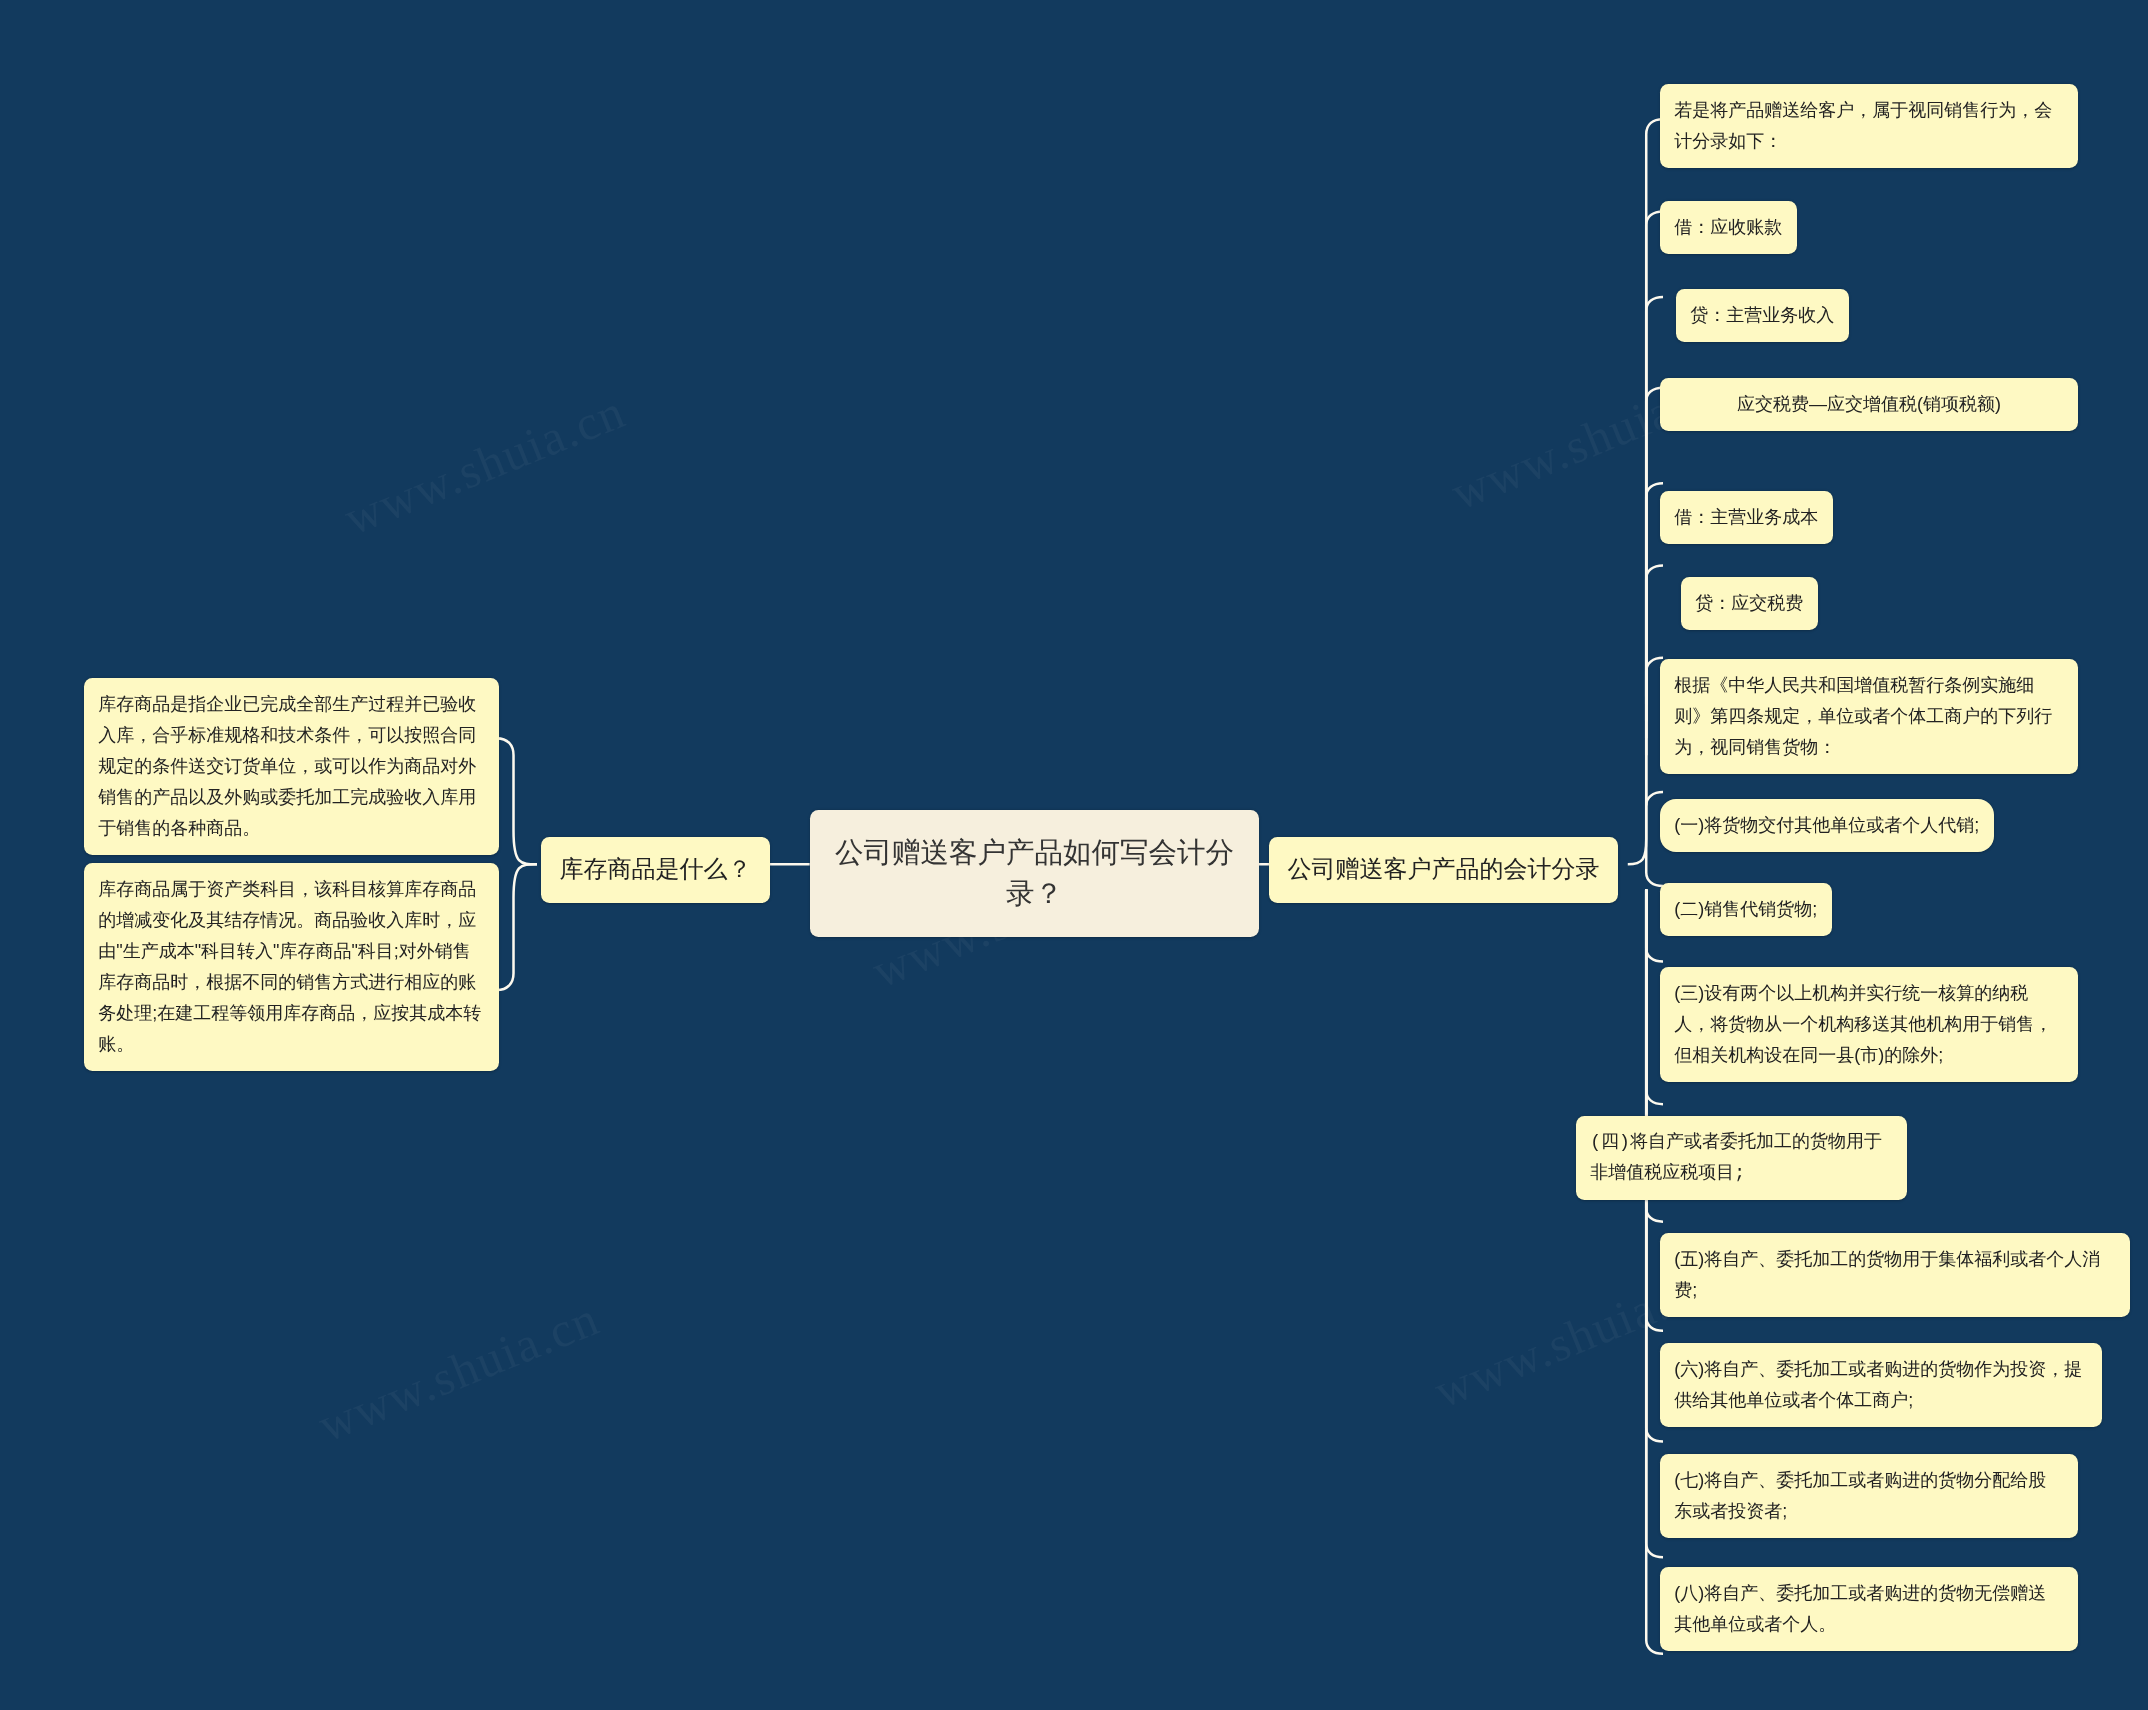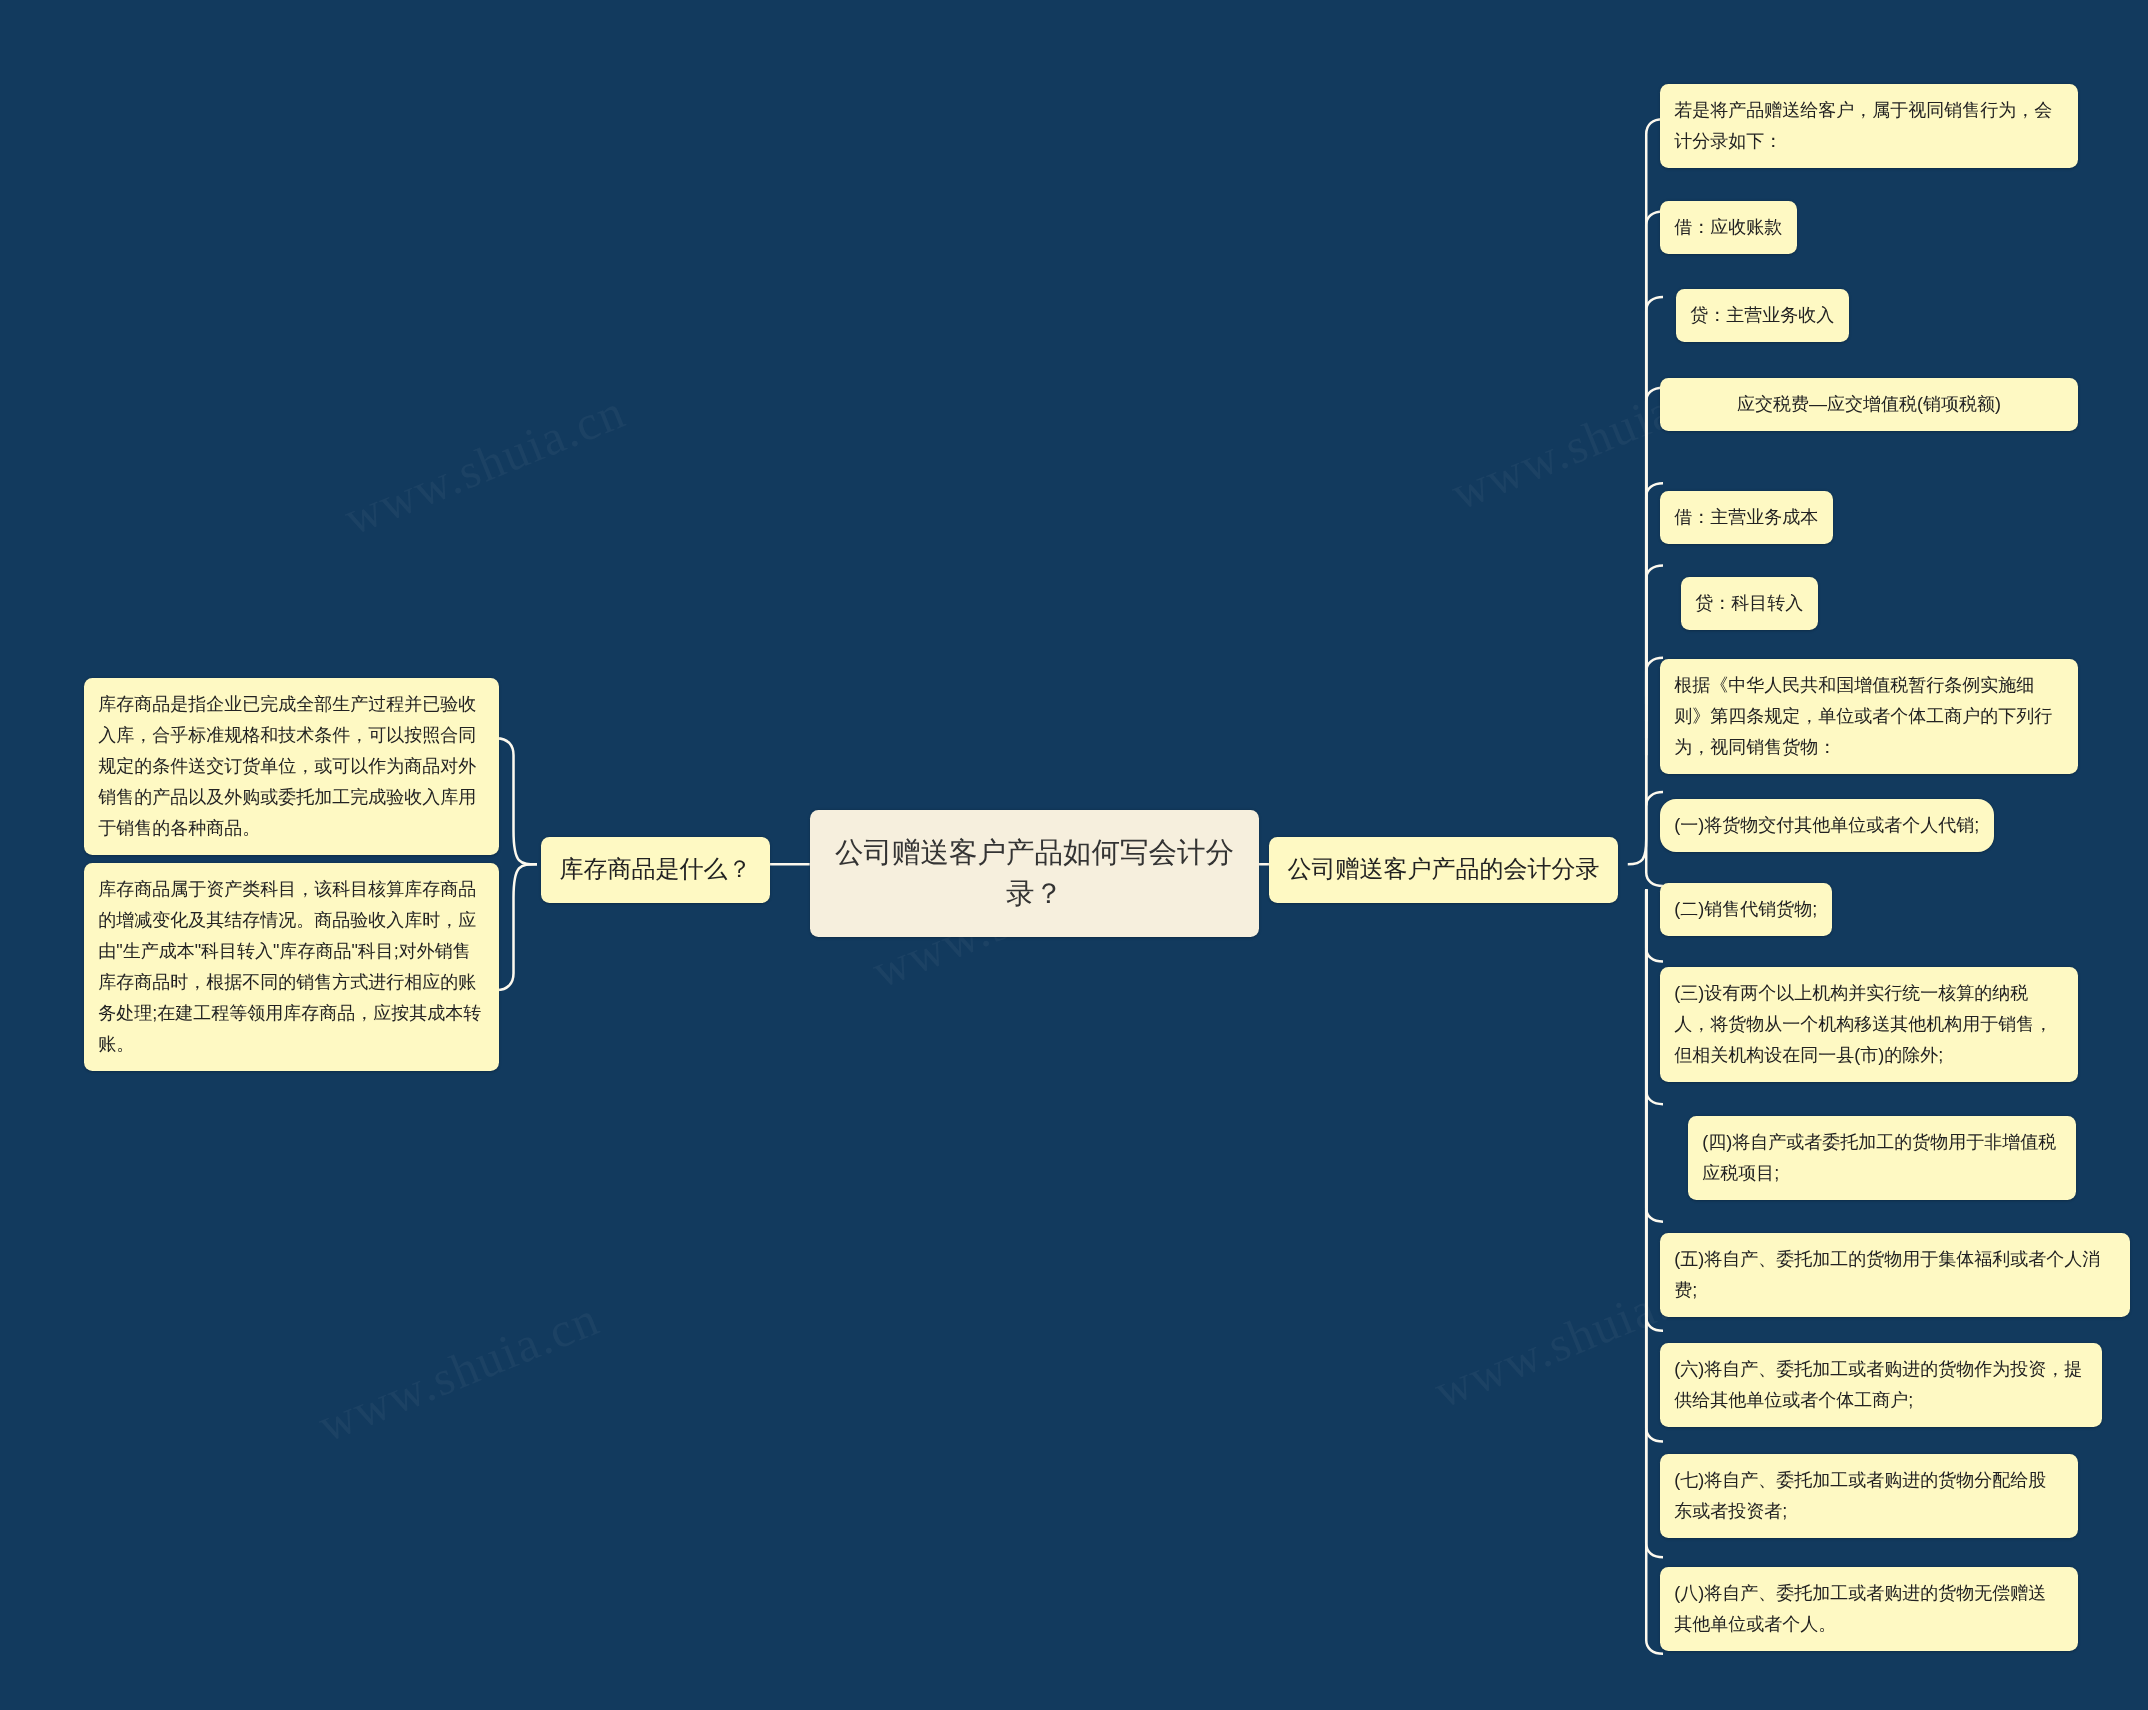--- a/index.html
+++ b/index.html
@@ -137,40 +137,40 @@
 
   <div class="node leaf center-text" style="left:1660px; top:378px; width:418px;">
     <span>应交税费—应交增值税(销项税额)</span>
   </div>
 
   <div class="node leaf oneline" style="left:1660px; top:491px;">
     <span>借：主营业务成本</span>
   </div>
 
   <div class="node leaf oneline center-text" style="left:1681px; top:577px;">
-    <span>贷：科目转入</span>
+    <span>贷：应交税费</span>
   </div>
 
   <div class="node leaf" style="left:1660px; top:659px; width:418px;">
     <span>根据《中华人民共和国增值税暂行条例实施细则》第四条规定，单位或者个体工商户的下列行为，视同销售货物：</span>
   </div>
 
   <div class="node leaf oneline" style="left:1660px; top:799px;border-radius:16px;">
     <span>(一)将货物交付其他单位或者个人代销;</span>
   </div>
 
   <div class="node leaf oneline" style="left:1660px; top:883px;">
     <span>(二)销售代销货物;</span>
   </div>
 
   <div class="node leaf" style="left:1660px; top:967px; width:418px;">
     <span>(三)设有两个以上机构并实行统一核算的纳税人，将货物从一个机构移送其他机构用于销售，但相关机构设在同一县(市)的除外;</span>
   </div>
 
-  <div class="node leaf" style="left:1688px; top:1116px; width:388px;">
+  <div class="node leaf" style="left:1576px; top:1116px; width:331px;font-family:Liberation Mono, monospace;">
     <span>(四)将自产或者委托加工的货物用于非增值税应税项目;</span>
   </div>
 
   <div class="node leaf" style="left:1660px; top:1233px; width:470px;">
     <span>(五)将自产、委托加工的货物用于集体福利或者个人消费;</span>
   </div>
 
   <div class="node leaf" style="left:1660px; top:1343px; width:442px;">
     <span>(六)将自产、委托加工或者购进的货物作为投资，提供给其他单位或者个体工商户;</span>
   </div>

